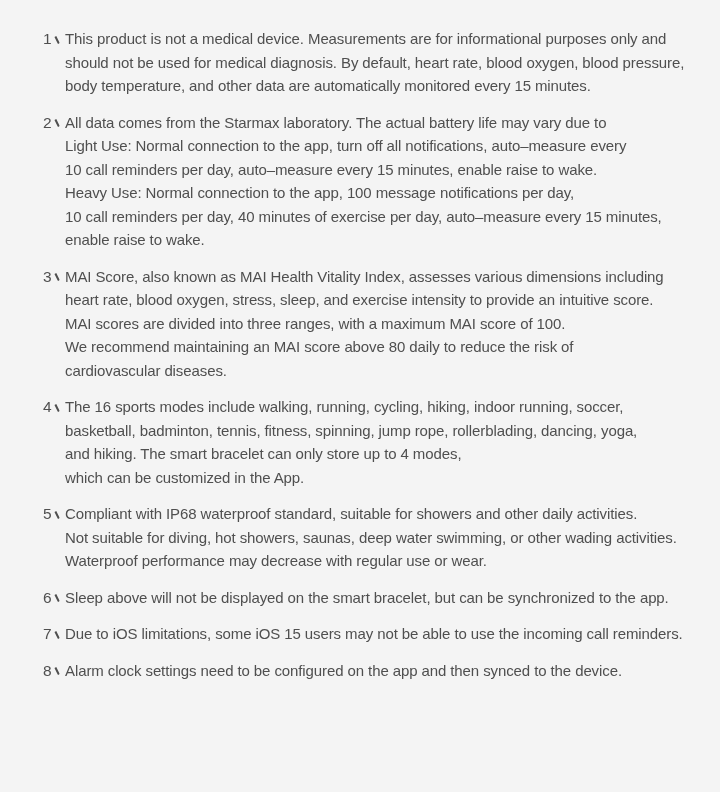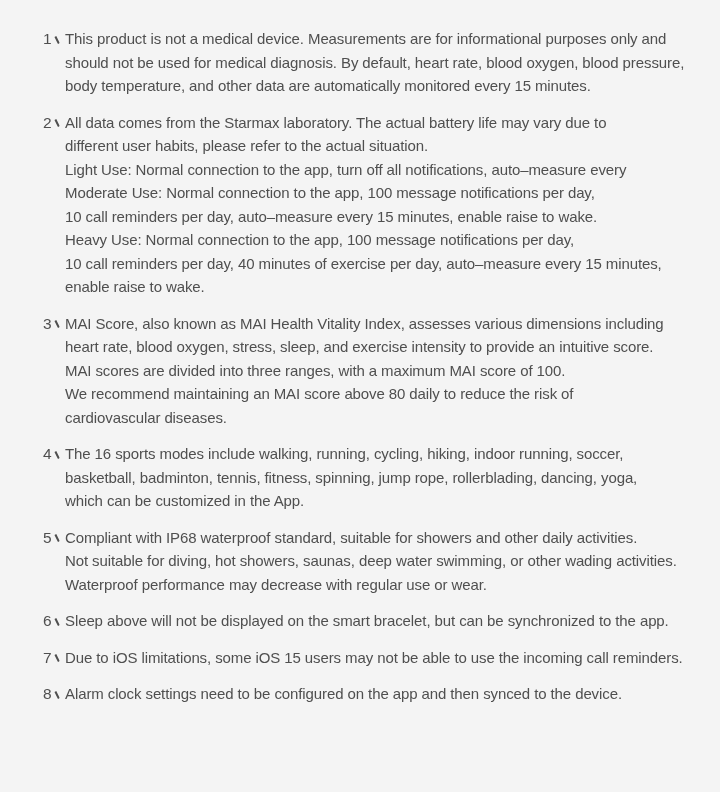--- a/index.html
+++ b/index.html
@@ -73,23 +73,21 @@
         <div class="note-body">
           <div class="note-line">This product is not a medical device. Measurements are for informational purposes only and</div>
           <div class="note-line">should not be used for medical diagnosis. By default, heart rate, blood oxygen, blood pressure,</div>
           <div class="note-line">body temperature, and other data are automatically monitored every 15 minutes.</div>
         </div>
       </div>
       <div class="note-item">
         <div class="note-num"><span class="num-digit">2</span><span class="cjk-comma"></span></div>
         <div class="note-body">
           <div class="note-line">All data comes from the Starmax laboratory. The actual battery life may vary due to</div>
-          <div class="note-line">different user habits, please refer to the actual situation.</div>
           <div class="note-line">Light Use: Normal connection to the app, turn off all notifications, auto–measure every</div>
-          <div class="note-line">Moderate Use: Normal connection to the app, 100 message notifications per day,</div>
           <div class="note-line">10 call reminders per day, auto–measure every 15 minutes, enable raise to wake.</div>
           <div class="note-line">Heavy Use: Normal connection to the app, 100 message notifications per day,</div>
           <div class="note-line">10 call reminders per day, 40 minutes of exercise per day, auto–measure every 15 minutes,</div>
           <div class="note-line">enable raise to wake.</div>
         </div>
       </div>
       <div class="note-item">
         <div class="note-num"><span class="num-digit">3</span><span class="cjk-comma"></span></div>
         <div class="note-body">
           <div class="note-line">MAI Score, also known as MAI Health Vitality Index, assesses various dimensions including</div>
@@ -97,20 +95,21 @@
           <div class="note-line">MAI scores are divided into three ranges, with a maximum MAI score of 100.</div>
           <div class="note-line">We recommend maintaining an MAI score above 80 daily to reduce the risk of</div>
           <div class="note-line">cardiovascular diseases.</div>
         </div>
       </div>
       <div class="note-item">
         <div class="note-num"><span class="num-digit">4</span><span class="cjk-comma"></span></div>
         <div class="note-body">
           <div class="note-line">The 16 sports modes include walking, running, cycling, hiking, indoor running, soccer,</div>
           <div class="note-line">basketball, badminton, tennis, fitness, spinning, jump rope, rollerblading, dancing, yoga,</div>
+          <div class="note-line">and hiking. The smart bracelet can only store up to 4 modes,</div>
           <div class="note-line">which can be customized in the App.</div>
         </div>
       </div>
       <div class="note-item">
         <div class="note-num"><span class="num-digit">5</span><span class="cjk-comma"></span></div>
         <div class="note-body">
           <div class="note-line">Compliant with IP68 waterproof standard, suitable for showers and other daily activities.</div>
           <div class="note-line">Not suitable for diving, hot showers, saunas, deep water swimming, or other wading activities.</div>
           <div class="note-line">Waterproof performance may decrease with regular use or wear.</div>
         </div>

